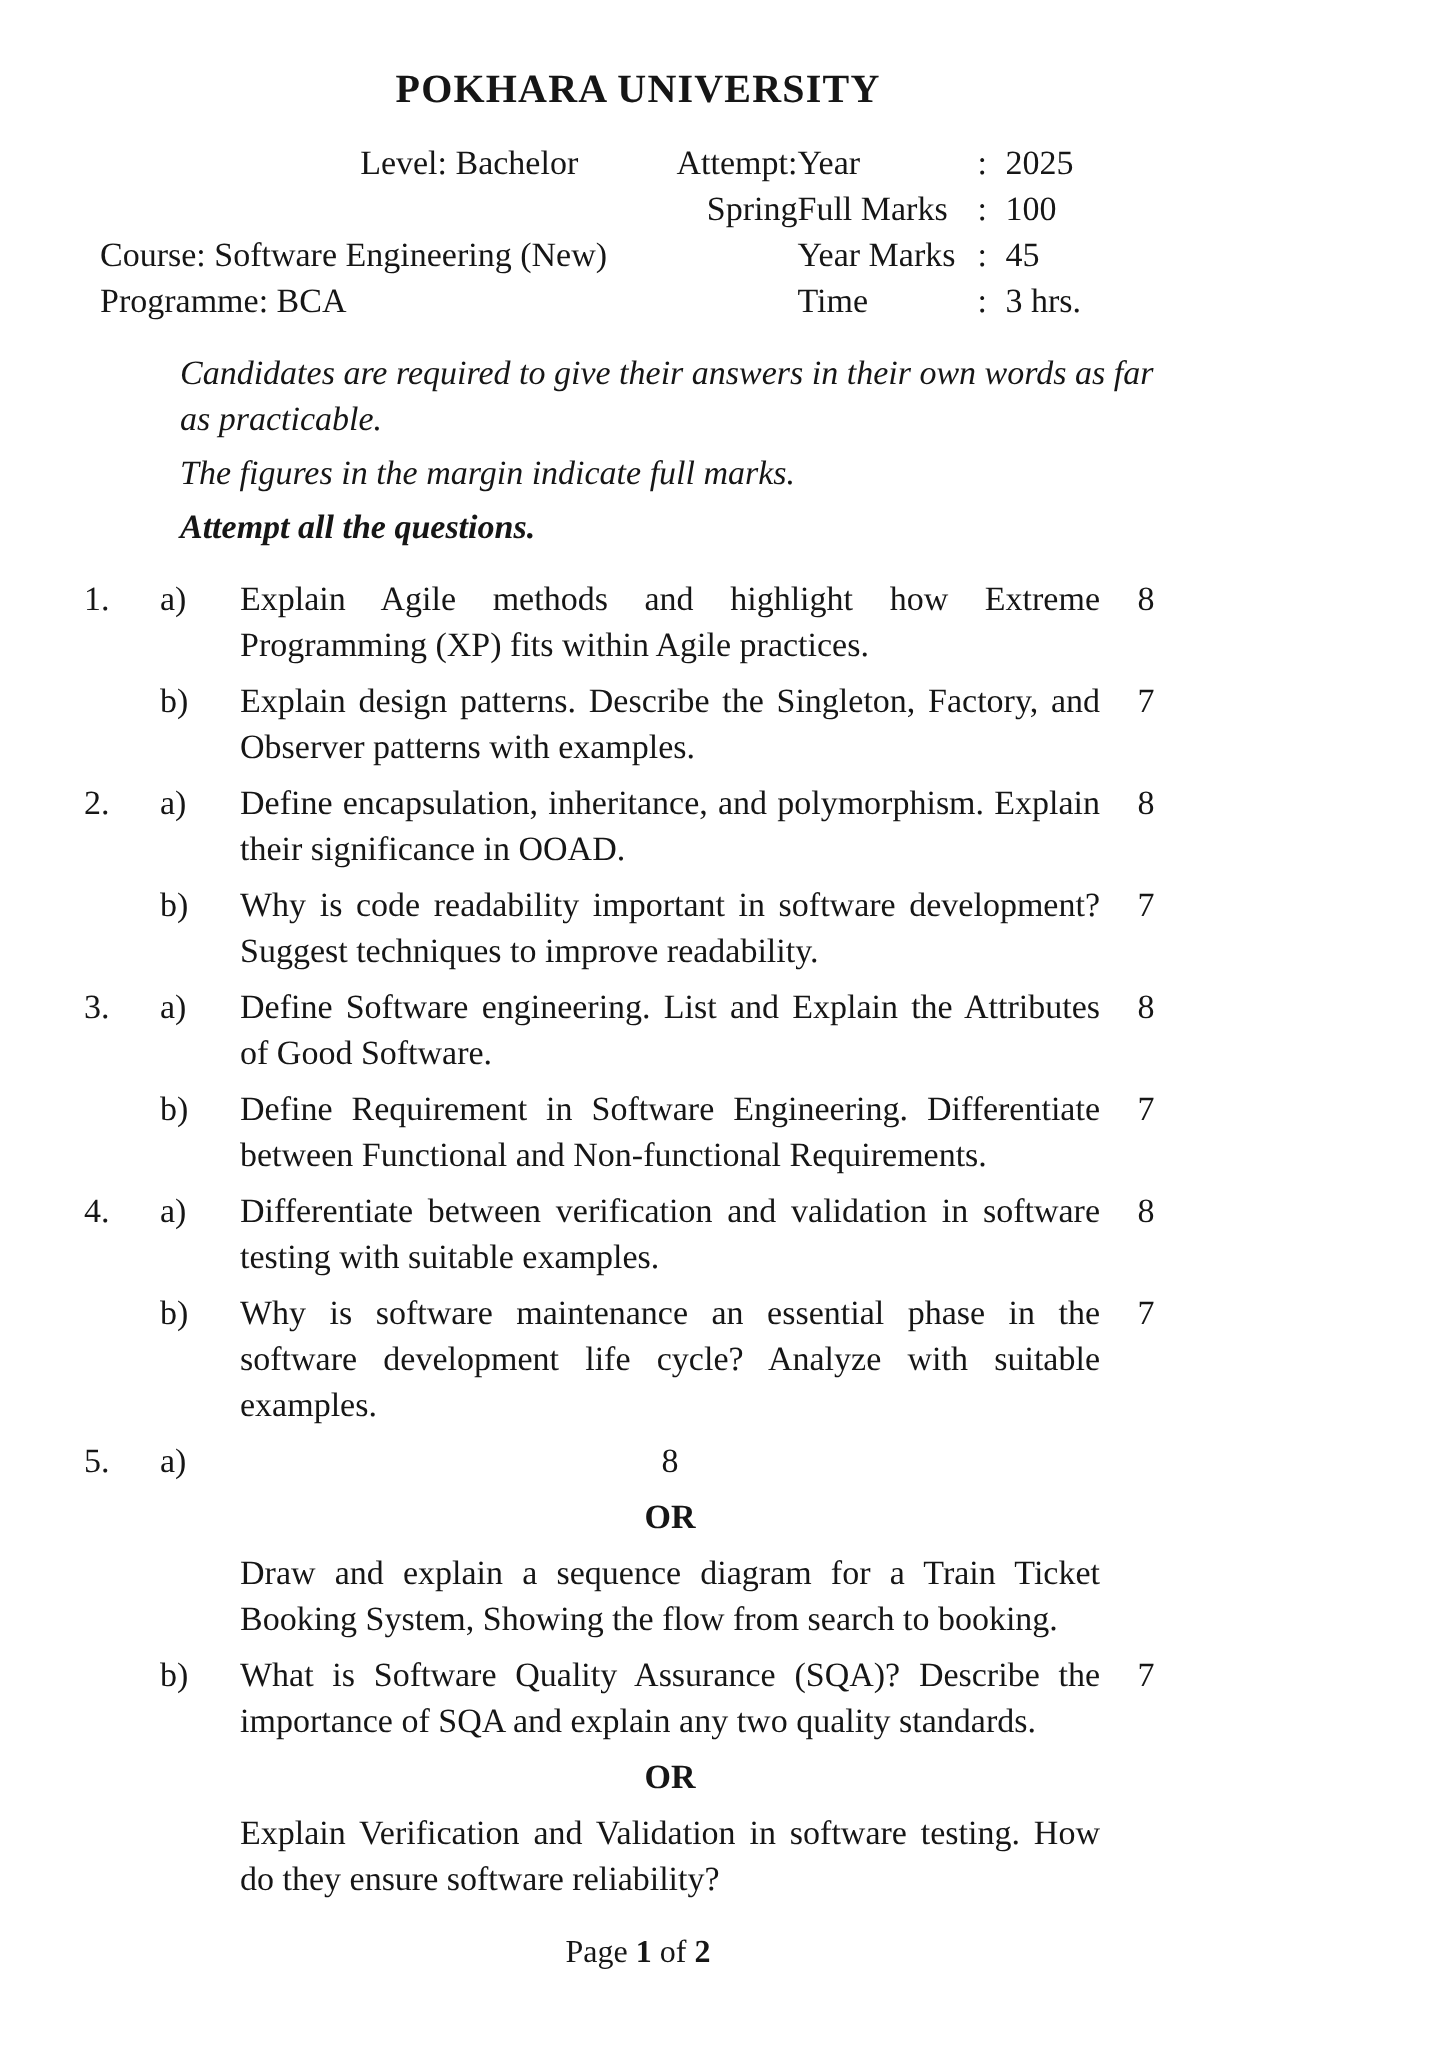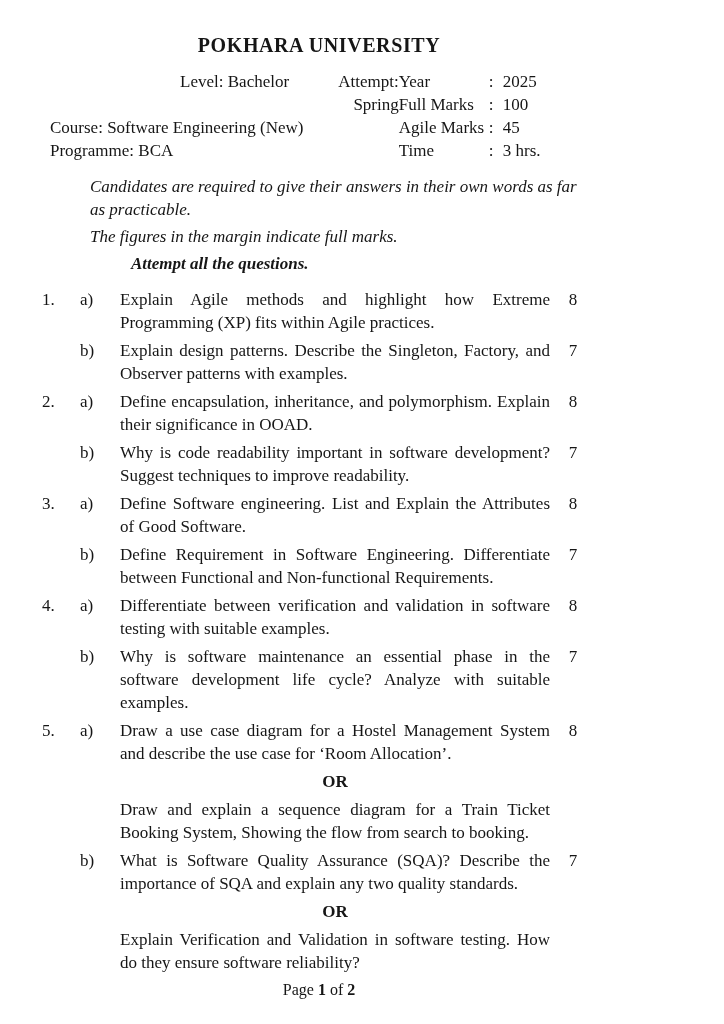--- a/index.html
+++ b/index.html
@@ -36,21 +36,21 @@
   .meta-row { display: grid; grid-template-columns: 90px 14px auto; }
   .instructions {
     margin-top: 13px;
     padding-left: 48px;
     font-size: 17px;
     line-height: 23px;
     font-style: italic;
     max-width: 600px;
   }
   .instr { margin-bottom: 4px; }
-  .instr.bold-italic { font-weight: bold; margin-left: 41px; }
+  .instr.bold-italic { font-weight: bold; }
   .questions {
     margin-top: 9px;
     font-size: 17px;
     line-height: 23px;
   }
   .q-row {
     display: grid;
     grid-template-columns: 38px 40px 1fr 46px;
     margin-bottom: 5px;
   }
@@ -89,21 +89,21 @@
           <span>Year</span>
           <span>:</span>
           <span>2025</span>
         </div>
         <div class="meta-row">
           <span>Full Marks</span>
           <span>:</span>
           <span>100</span>
         </div>
         <div class="meta-row">
-          <span>Agile Marks</span>
+          <span>Year Marks</span>
           <span>:</span>
           <span>45</span>
         </div>
         <div class="meta-row">
           <span>Time</span>
           <span>:</span>
           <span>3 hrs.</span>
         </div>
       </div>
   </div>
@@ -159,21 +159,20 @@
       </div>
       <div class="q-row">
         <div class="q-num"></div>
         <div class="q-letter">b)</div>
         <div class="q-text">Why is software maintenance an essential phase in the software development life cycle? Analyze with suitable examples.</div>
         <div class="q-marks">7</div>
       </div>
       <div class="q-row">
         <div class="q-num">5.</div>
         <div class="q-letter">a)</div>
-        <div class="q-text">Draw a use case diagram for a Hostel Management System and describe the use case for ‘Room Allocation’.</div>
         <div class="q-marks">8</div>
       </div>
       <div class="q-row">
         <div class="q-num"></div>
         <div class="q-letter"></div>
         <div class="or-center">OR</div>
         <div class="q-marks"></div>
       </div>
       <div class="q-row">
         <div class="q-num"></div>

